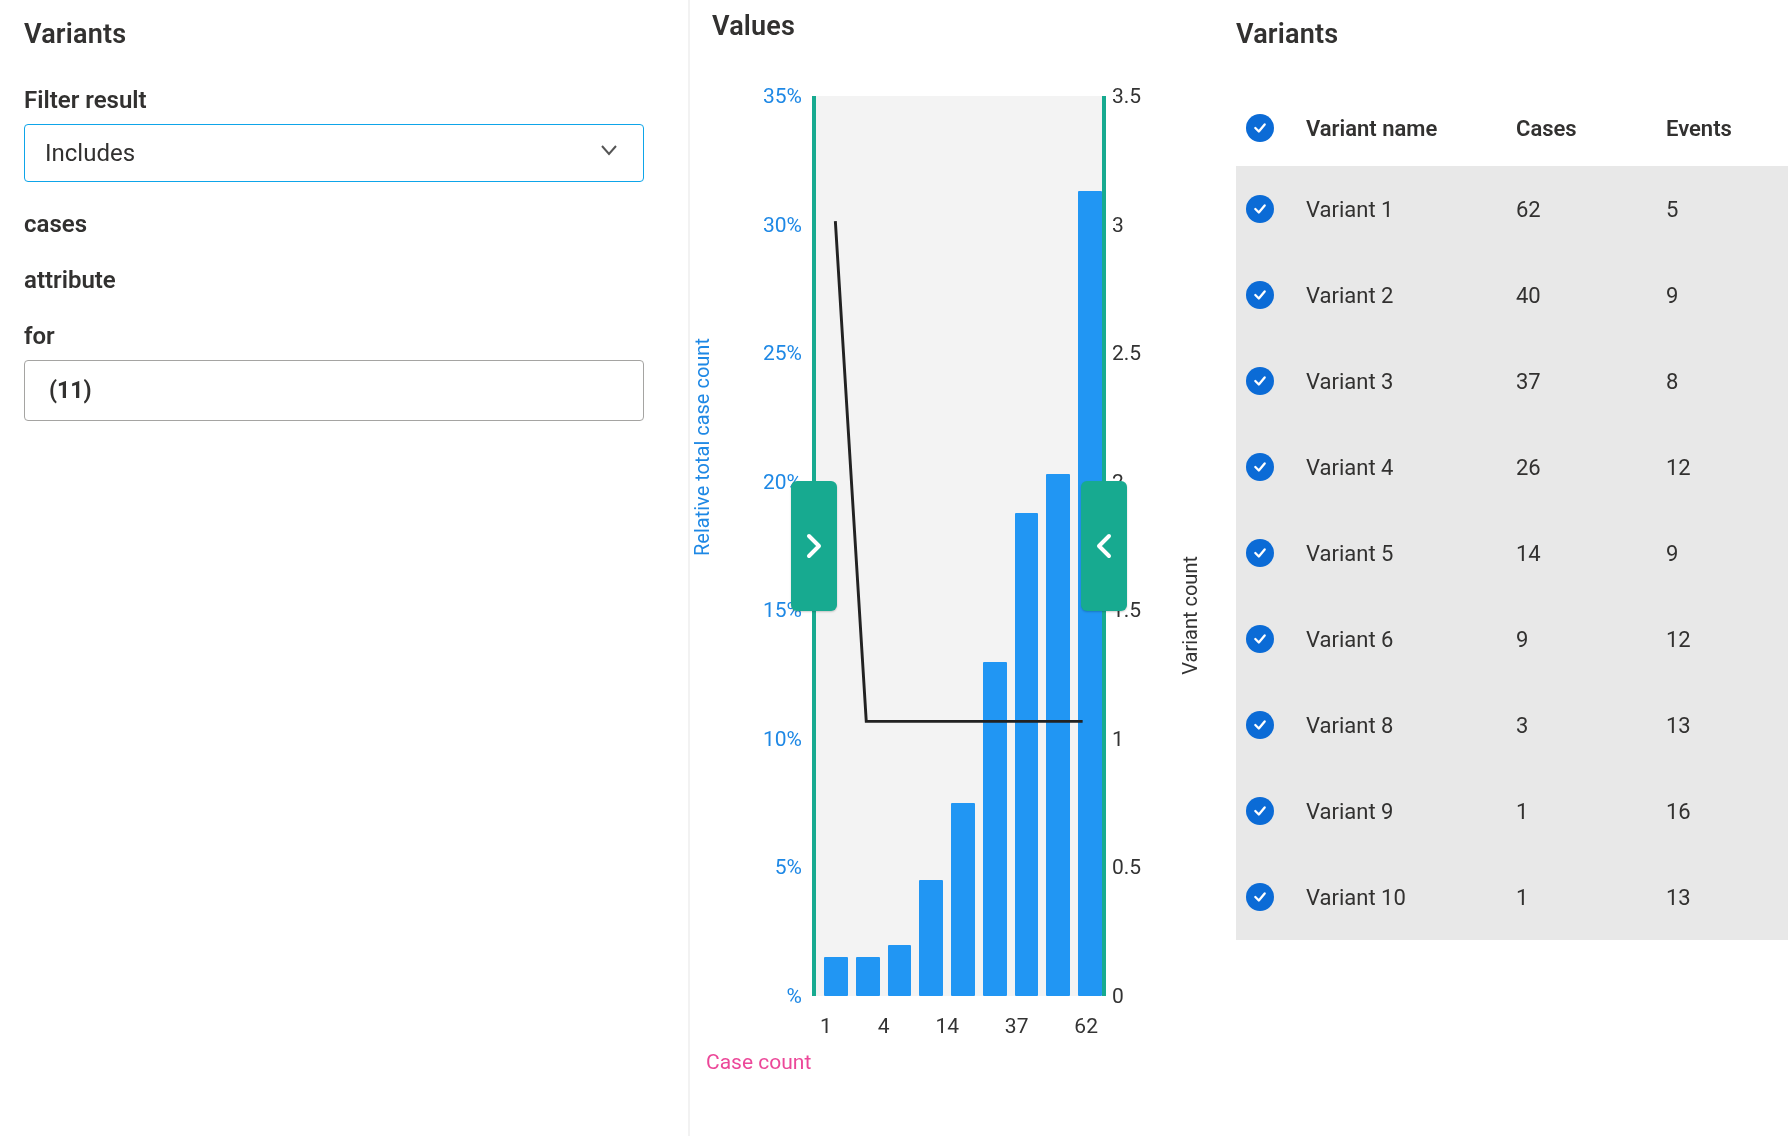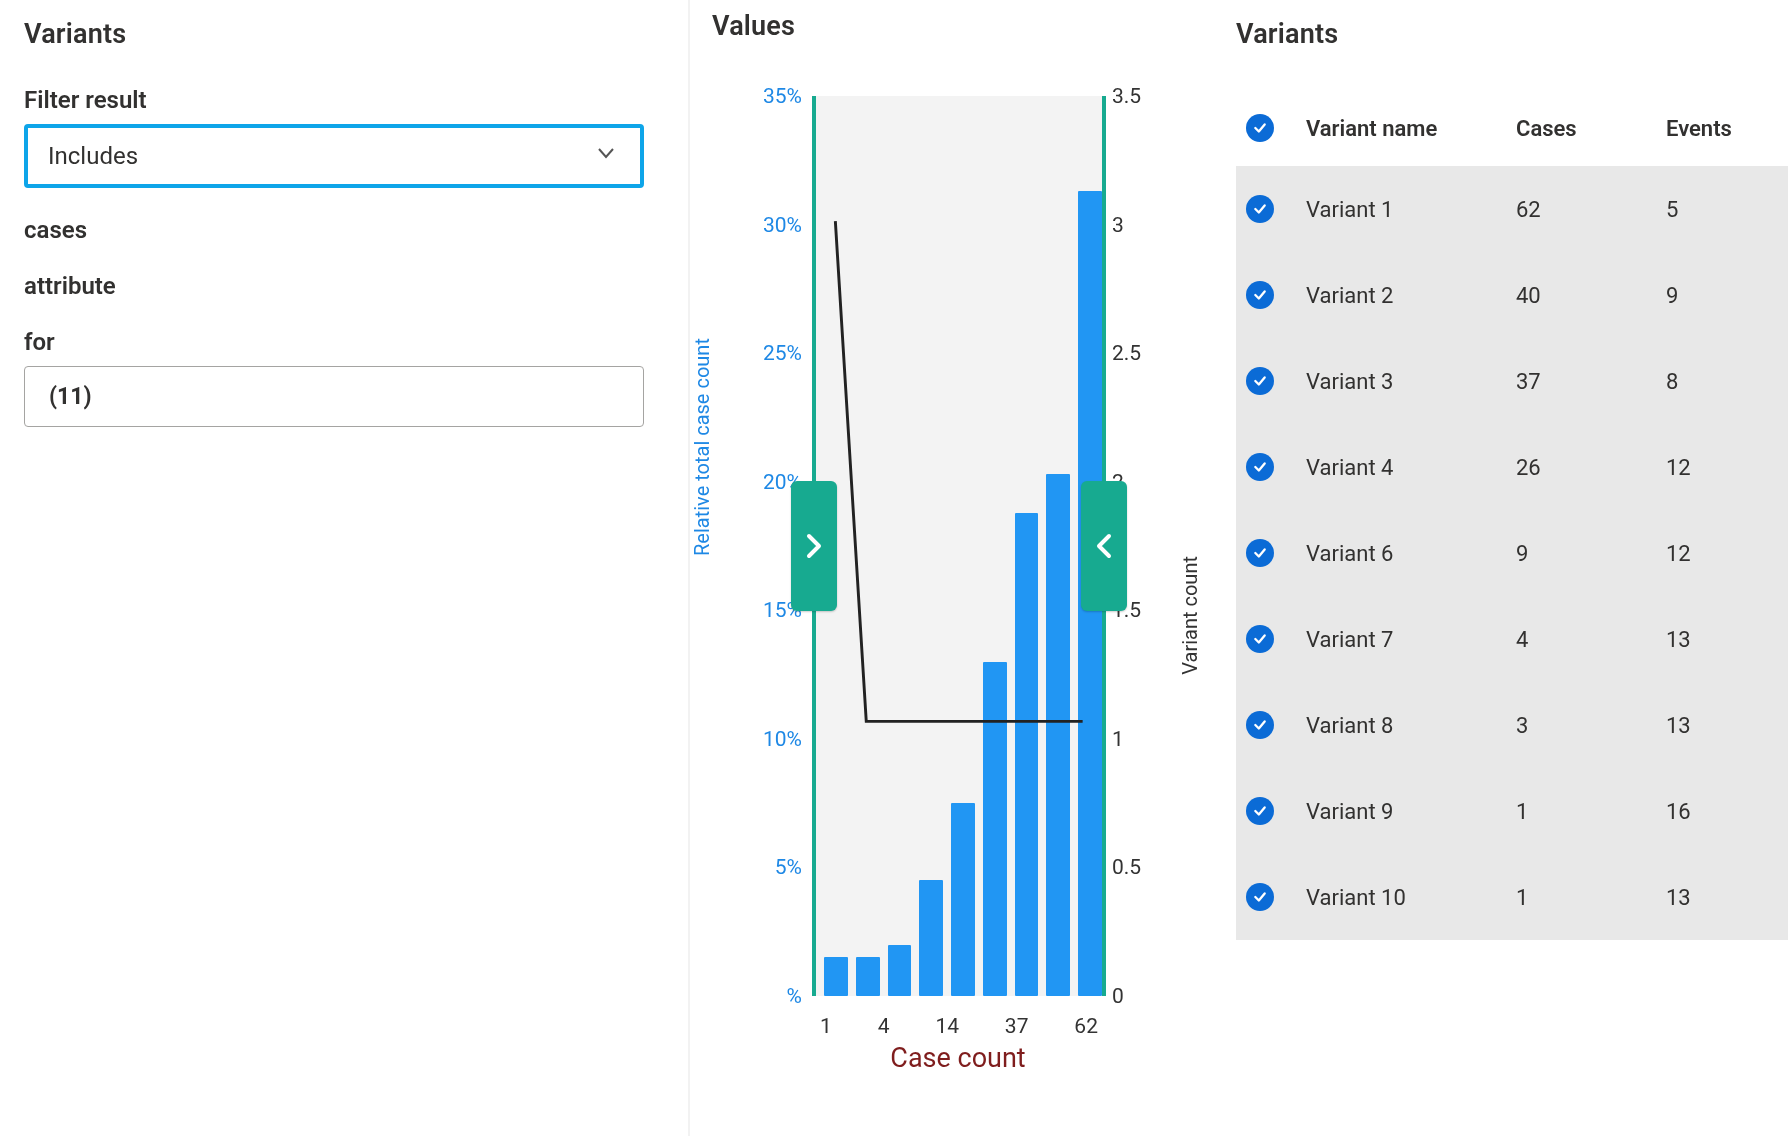--- a/index.html
+++ b/index.html
@@ -47,21 +47,21 @@
     font-weight: 600;
     margin: 26px 0 10px 0;
   }
   .sublabel {
     font-size: 24px;
     font-weight: 600;
     margin: 28px 0 10px 0;
   }
   .select {
     position: relative;
-    border: 4px solid #0ea5e9;
+    border: 1px solid #0ea5e9;
     border-radius: 4px;
     padding: 14px 56px 14px 20px;
     width: 620px;
     font-size: 24px;
     color: #323130;
     background: #fff;
     cursor: pointer;
   }
   .select .chevron {
     position: absolute;
@@ -193,23 +193,23 @@
     display: flex;
     justify-content: space-between;
     font-size: 21px;
     color: #333;
     padding: 0 8px;
   }
   .x-label {
     position: absolute;
     left: 0; right: 0;
     bottom: 42px;
-    text-align: center;
-    font-size: 27px;
-    color: #7f1d1d;
+    text-align: left;
+    font-size: 21px;
+    color: #ec4899;
   }
   .ytick-left, .ytick-right {
     position: absolute;
     white-space: nowrap;
   }
   .ytick-left { right: 0; }
   .ytick-right { left: 0; }
 
   
   .panel-right {
@@ -413,40 +413,40 @@
             <td>Variant 4</td>
             <td class="cell-num">26</td>
             <td class="cell-num">12</td>
           </tr>
           <tr class="tr selected">
             <td><span class="check">
                 <svg viewBox="0 0 24 24" fill="none" stroke="#fff" stroke-width="4" stroke-linecap="round" stroke-linejoin="round">
                   <polyline points="4 12 10 18 20 6"></polyline>
                 </svg>
               </span></td>
+            <td>Variant 5</td>
+            <td class="cell-num">14</td>
+            <td class="cell-num">9</td>
+          </tr>
+          <tr class="tr selected">
+            <td><span class="check">
+                <svg viewBox="0 0 24 24" fill="none" stroke="#fff" stroke-width="4" stroke-linecap="round" stroke-linejoin="round">
+                  <polyline points="4 12 10 18 20 6"></polyline>
+                </svg>
+              </span></td>
             <td>Variant 6</td>
             <td class="cell-num">9</td>
             <td class="cell-num">12</td>
           </tr>
           <tr class="tr selected">
             <td><span class="check">
                 <svg viewBox="0 0 24 24" fill="none" stroke="#fff" stroke-width="4" stroke-linecap="round" stroke-linejoin="round">
                   <polyline points="4 12 10 18 20 6"></polyline>
                 </svg>
               </span></td>
-            <td>Variant 7</td>
-            <td class="cell-num">4</td>
-            <td class="cell-num">13</td>
-          </tr>
-          <tr class="tr selected">
-            <td><span class="check">
-                <svg viewBox="0 0 24 24" fill="none" stroke="#fff" stroke-width="4" stroke-linecap="round" stroke-linejoin="round">
-                  <polyline points="4 12 10 18 20 6"></polyline>
-                </svg>
-              </span></td>
             <td>Variant 8</td>
             <td class="cell-num">3</td>
             <td class="cell-num">13</td>
           </tr>
           <tr class="tr selected">
             <td><span class="check">
                 <svg viewBox="0 0 24 24" fill="none" stroke="#fff" stroke-width="4" stroke-linecap="round" stroke-linejoin="round">
                   <polyline points="4 12 10 18 20 6"></polyline>
                 </svg>
               </span></td>

